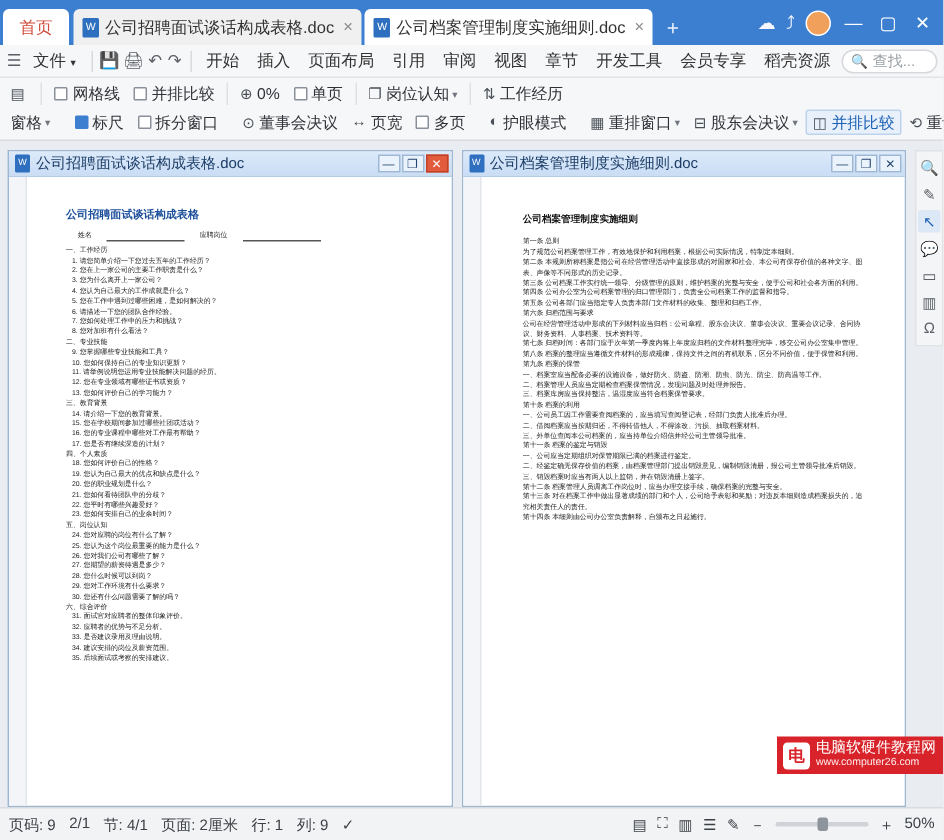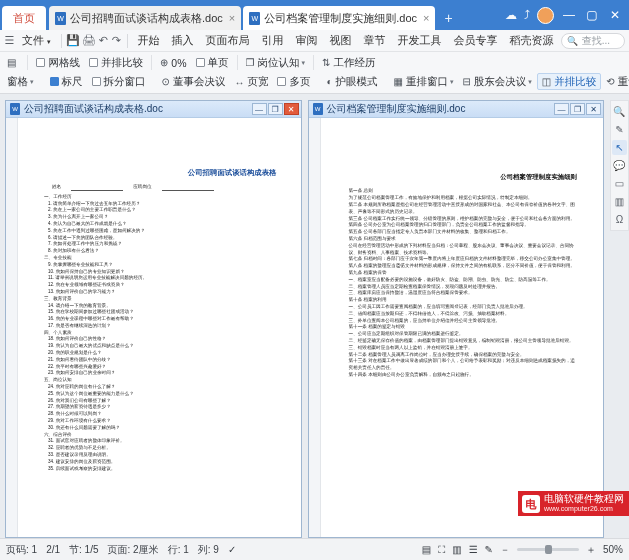--- a/index.html
+++ b/index.html
@@ -189,26 +189,25 @@
     background: #fff;
     height: 100%;
     overflow: hidden;
     font-size: 4.6px;
     line-height: 1.48;
     color: #1a1a1a;
     padding: 12px 14px 0 14px;
   }
   .page.doc2 { padding: 16px 16px 0 16px; }
   .doctitle {
-    text-align: right;
+    text-align: left;
     font-size: 7.4px;
     font-weight: bold;
     color: #1d4f9b;
     margin-bottom: 5px;
-    margin-top: 30px;
   }
   .doctitle.plain { color: #111; font-size: 6.4px; margin-bottom: 7px; }
   .formline {
     display: flex; gap: 10px; font-size: 4.6px;
     border-bottom: 0; margin: 2px 0 3px 8px;
   }
   .formline span { border-bottom: 1px solid #555; min-width: 52px; display:inline-block; }
   .ln { white-space: nowrap; overflow: hidden; text-overflow: clip; }
   .ln.ind { padding-left: 4px; }
 
@@ -540,23 +539,23 @@
     </div>
 
     <div class="watermark">
       <div class="wmlogo">电</div>
       <div>电脑软硬件教程网</div>
       <div class="w2">www.computer26.com</div>
     </div>
   </div>
 
   <div class="status">
-    <span>页码: 1</span>
+    <span>页码: 9</span>
     <span>2/1</span>
-    <span>节: 1/5</span>
+    <span>节: 4/1</span>
     <span>页面: 2厘米</span>
     <span>行: 1</span>
     <span>列: 9</span>
     <span>✓</span>
     <span class="right">
       <span>▤</span>
       <span>⛶</span>
       <span>▥</span>
       <span>☰</span>
       <span>✎</span>

